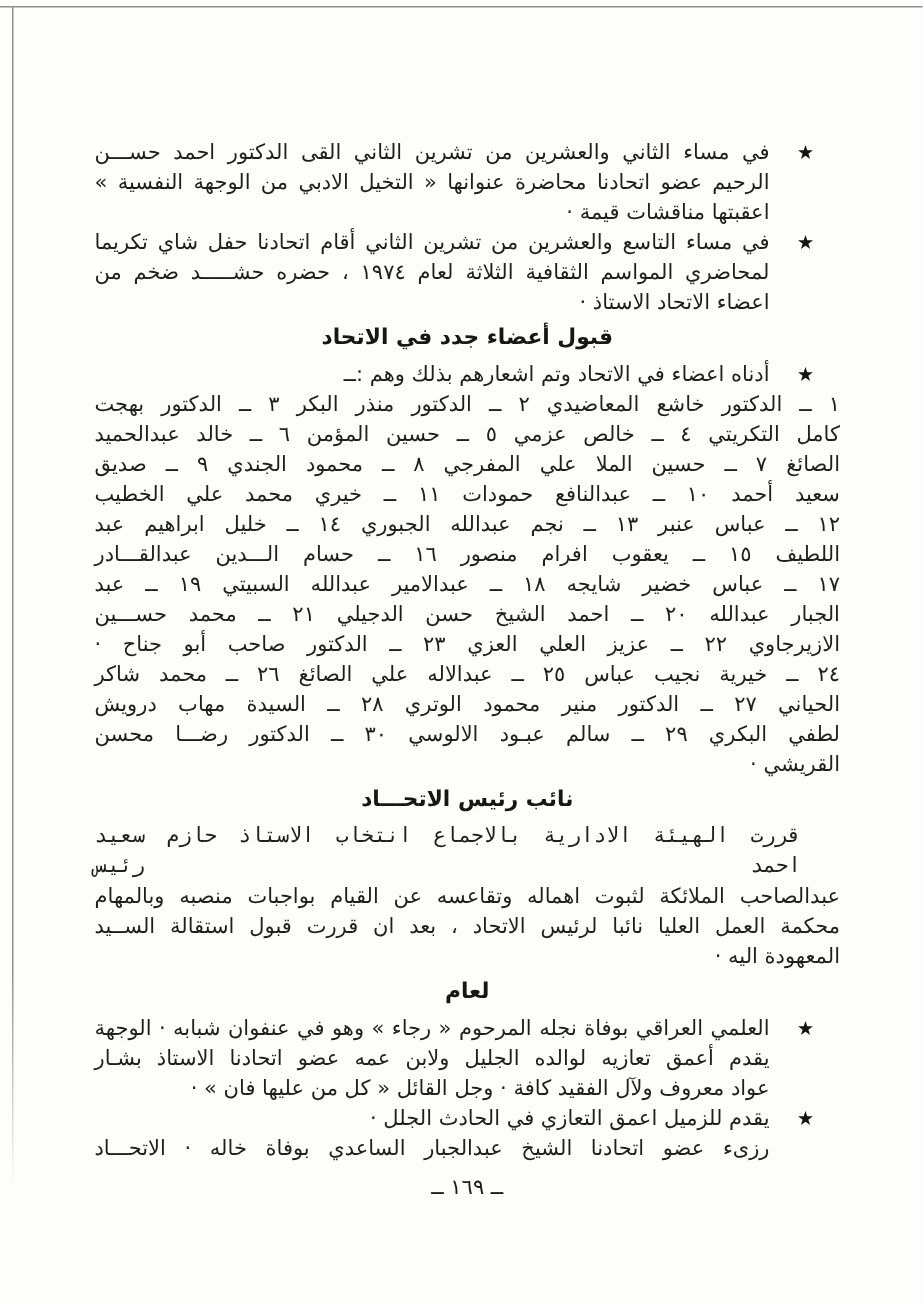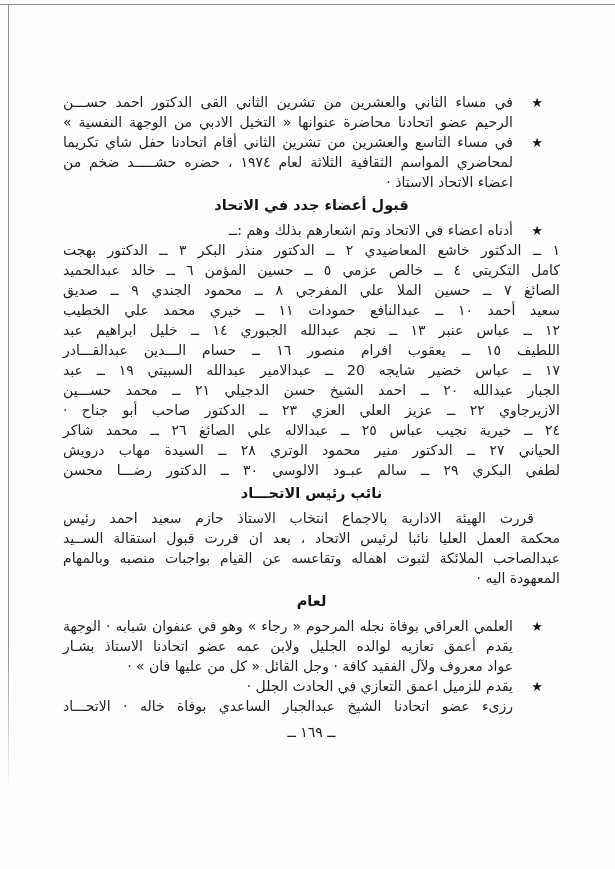--- a/index.html
+++ b/index.html
@@ -8,21 +8,21 @@
     background:#fdfdfb;color:#1f1f1f;
     font-family:"DejaVu Sans",sans-serif;
     font-size:14px;line-height:20px;
   }
   .edge-top{position:absolute;top:4px;left:0;right:0;height:1px;background:#8e8e8e;}
   .edge-left{position:absolute;left:8px;top:4px;width:1px;height:786px;
     background:linear-gradient(#909090 82%,rgba(144,144,144,0));}
   .content{position:absolute;top:92px;left:63px;right:55px;}
   .ln{text-align:justify;text-align-last:justify;}
   .ln.end{text-align:right;text-align-last:right;}
-  .ln.indent{padding-right:26px;}
+  .ln.indent{padding-right:26px;font-family:Liberation Mono, monospace;}
   .bullet{position:relative;padding-left:0;padding-right:47px;}
   .star{
     position:absolute;right:14px;top:1px;width:18px;
     font-size:13px;line-height:20px;color:#141414;text-align:center;
   }
   .heading{
     text-align:right;text-align-last:center;font-weight:bold;
     font-size:14.5px;line-height:22px;margin:2px 0 4px 0;color:#161616;
   }
   .pagenum{
@@ -35,20 +35,21 @@
 
 <div class="edge-top"></div>
 <div class="edge-left"></div>
 
 <div class="content">
 
   <div class="bullet">
     <span class="star">★</span>
     <div class="ln">في مساء الثاني والعشرين من تشرين الثاني القى الدكتور احمد حســـن</div>
     <div class="ln">الرحيم عضو اتحادنا محاضرة عنوانها « التخيل الادبي من الوجهة النفسية »</div>
+    <div class="ln end">اعقبتها مناقشات قيمة ·</div>
   </div>
 
   <div class="bullet">
     <span class="star">★</span>
     <div class="ln">في مساء التاسع والعشرين من تشرين الثاني أقام اتحادنا حفل شاي تكريما</div>
     <div class="ln">لمحاضري المواسم الثقافية الثلاثة لعام ١٩٧٤ ، حضره حشـــــد ضخم من</div>
     <div class="ln end">اعضاء الاتحاد الاستاذ ·</div>
   </div>
 
   <div class="heading">قبول أعضاء جدد في الاتحاد</div>
@@ -58,34 +59,35 @@
     <div class="ln end">أدناه اعضاء في الاتحاد وتم اشعارهم بذلك وهم :ــ</div>
   </div>
 
   <div>
     <div class="ln">١ ــ الدكتور خاشع المعاضيدي ٢ ــ الدكتور منذر البكر ٣ ــ الدكتور بهجت</div>
     <div class="ln">كامل التكريتي ٤ ــ خالص عزمي ٥ ــ حسين المؤمن ٦ ــ خالد عبدالحميد</div>
     <div class="ln">الصائغ ٧ ــ حسين الملا علي المفرجي ٨ ــ محمود الجندي ٩ ــ صديق</div>
     <div class="ln">سعيد أحمد ١٠ ــ عبدالنافع حمودات ١١ ــ خيري محمد علي الخطيب</div>
     <div class="ln">١٢ ــ عباس عنبر ١٣ ــ نجم عبدالله الجبوري ١٤ ــ خليل ابراهيم عبد</div>
     <div class="ln">اللطيف ١٥ ــ يعقوب افرام منصور ١٦ ــ حسام الـــدين عبدالقـــادر</div>
-    <div class="ln">١٧ ــ عباس خضير شايجه 20 ــ عبدالامير عبدالله السبيتي ١٩ ــ عبد</div>
+    <div class="ln">١٧ ــ عباس خضير شايجه ١٨ ــ عبدالامير عبدالله السبيتي ١٩ ــ عبد</div>
     <div class="ln">الجبار عبدالله ٢٠ ــ احمد الشيخ حسن الدجيلي ٢١ ــ محمد حســـين</div>
     <div class="ln">الازيرجاوي ٢٢ ــ عزيز العلي العزي ٢٣ ــ الدكتور صاحب أبو جناح ·</div>
     <div class="ln">٢٤ ــ خيرية نجيب عباس ٢٥ ــ عبدالاله علي الصائغ ٢٦ ــ محمد شاكر</div>
     <div class="ln">الحياني ٢٧ ــ الدكتور منير محمود الوتري ٢٨ ــ السيدة مهاب درويش</div>
     <div class="ln">لطفي البكري ٢٩ ــ سالم عبـود الالوسي ٣٠ ــ الدكتور رضـــا محسن</div>
+    <div class="ln end">القريشي ·</div>
   </div>
 
   <div class="heading">نائب رئيس الاتحـــاد</div>
 
   <div>
     <div class="ln indent">قررت الهيئة الادارية بالاجماع انتخاب الاستاذ حازم سعيد احمد رئيس</div>
+    <div class="ln">عبدالصاحب الملائكة لثبوت اهماله وتقاعسه عن القيام بواجبات منصبه وبالمهام</div>
     <div class="ln">محكمة العمل العليا نائبا لرئيس الاتحاد ، بعد ان قررت قبول استقالة الســيد</div>
-    <div class="ln">عبدالصاحب الملائكة لثبوت اهماله وتقاعسه عن القيام بواجبات منصبه وبالمهام</div>
     <div class="ln end">المعهودة اليه ·</div>
   </div>
 
   <div class="heading">لعام</div>
 
   <div class="bullet">
     <span class="star">★</span>
     <div class="ln">العلمي العراقي بوفاة نجله المرحوم « رجاء » وهو في عنفوان شبابه · الوجهة</div>
     <div class="ln">يقدم أعمق تعازيه لوالده الجليل ولابن عمه عضو اتحادنا الاستاذ بشـار</div>
     <div class="ln end">عواد معروف ولآل الفقيد كافة · وجل القائل « كل من عليها فان » ·</div>

